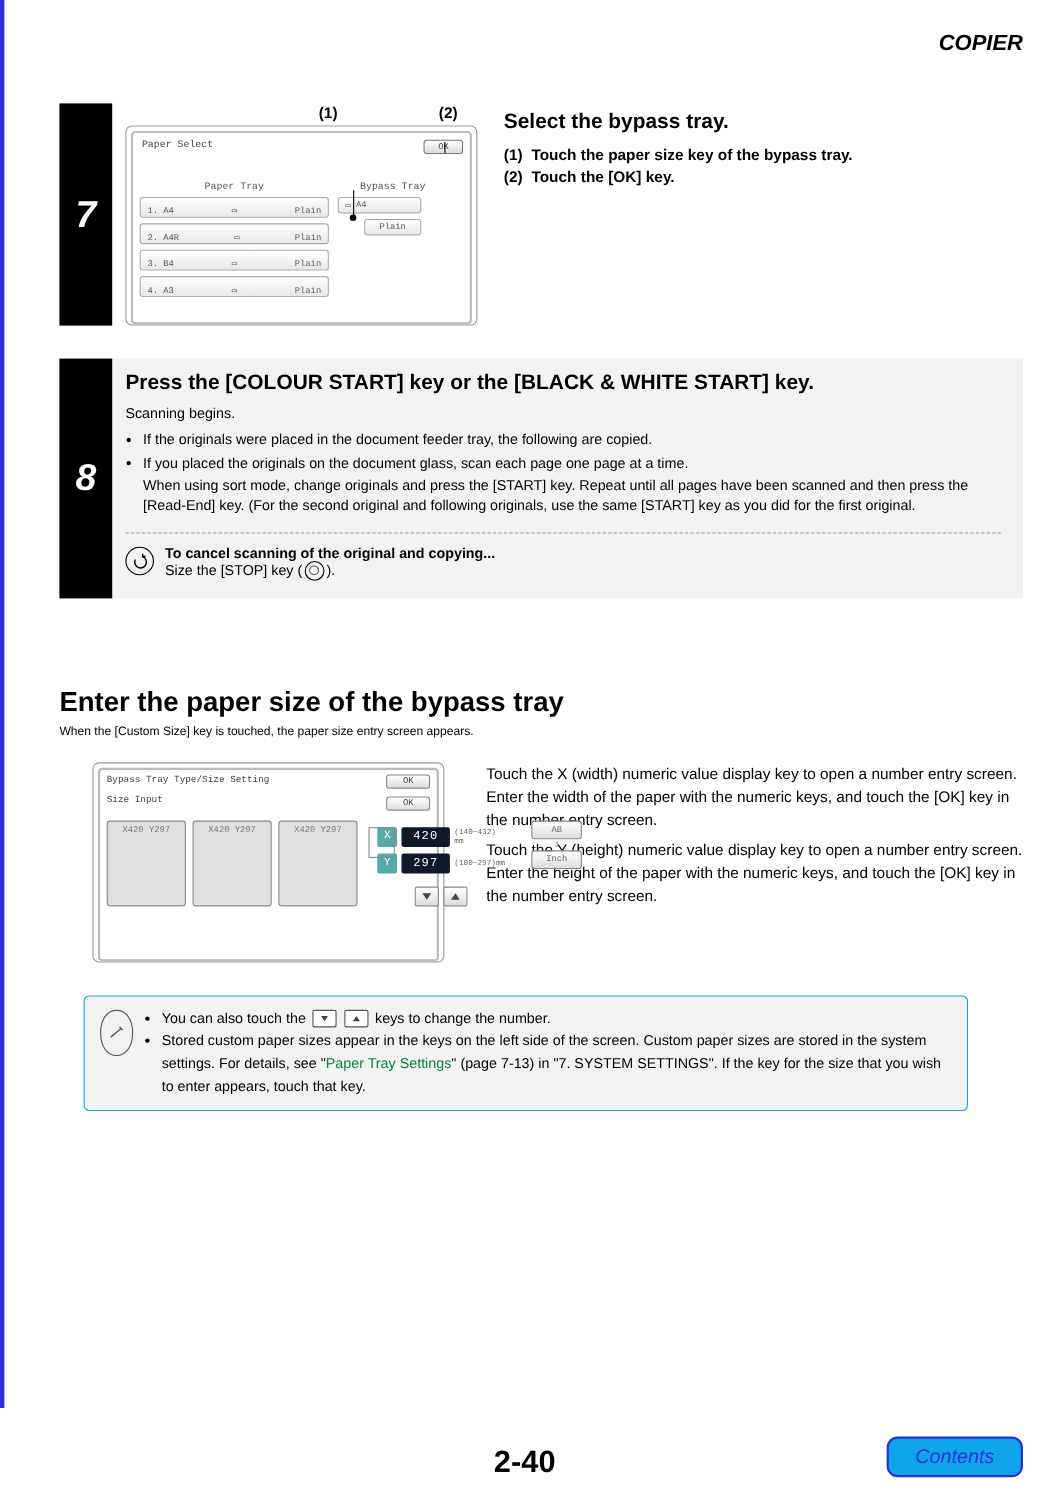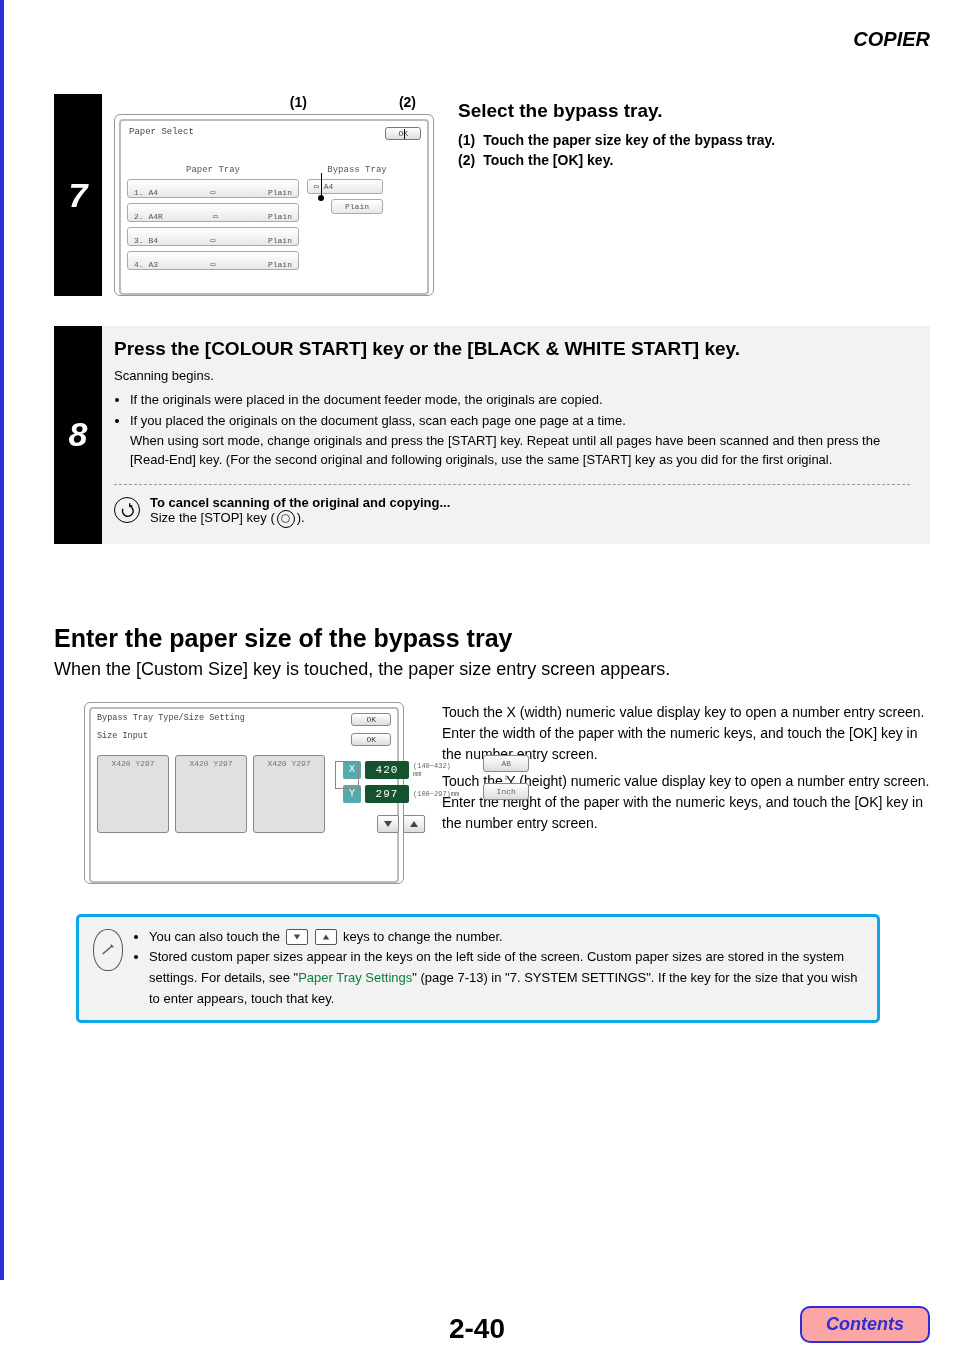--- a/index.html
+++ b/index.html
@@ -157,21 +157,21 @@
 .stop-key-icon {
   display:inline-flex; width:16px; height:16px; border:1.5px solid #000; border-radius:50%;
   align-items:center; justify-content:center; vertical-align:middle; margin:0 2px;
 }
 .stop-key-icon::after {
   content:""; width:7px; height:7px; border:1.5px solid #555; border-radius:50%;
 }
 
 
 .section-heading { font-weight:bold; font-size:25px; margin:80px 0 6px; padding-left:50px; }
-.section-desc { font-size:18px; padding-left:50px; }
+.section-desc { font-size:11px; padding-left:50px; }
 
 
 .custom-row {
   display:flex; gap:38px; margin-top:22px; padding-left:80px;
 }
 .screenB {
   width:318px; height:180px; border:1px solid #999; border-radius:6px;
 }
 .screenB-inner {
   border:2px solid #bbb; border-radius:4px; margin:4px; height:calc(100% - 8px);
@@ -190,21 +190,21 @@
   border:1px solid #888; border-radius:3px; background:#e0e0e0; color:#777;
   font-size:8px; padding:3px 0; width:70px; text-align:center;
 }
 .xy-col { display:flex; flex-direction:column; gap:6px; padding-top:6px;}
 .xy-row { display:flex; gap:4px; align-items:center; }
 .xy-label {
   width:18px; height:18px; background:#5aa; color:#fff; display:flex;
   align-items:center; justify-content:center; font-size:10px; border-radius:2px;
 }
 .xy-val {
-  width:44px; height:18px; background:#14532d; color:#fff; display:flex;
+  width:44px; height:18px; background:#0f172a; color:#fff; display:flex;
   align-items:center; justify-content:center; font-size:11px; border-radius:2px; letter-spacing:1px;
 }
 .xy-range { font-size:7px; color:#666; }
 .updown { display:flex; gap:4px; margin-top:6px; justify-content:center; }
 .ud-btn {
   width:20px; height:16px; border:1px solid #888; border-radius:2px;
   background:linear-gradient(#fff,#ddd); display:flex; align-items:center; justify-content:center;
 }
 .ud-btn svg { width:10px; height:10px; }
 .unit-col { margin-left:16px; }
@@ -215,21 +215,21 @@
 .paper-ic {
   width:26px; height:30px; position:relative; margin-right:2px; margin-top:4px;
 }
 .paper-ic .sheet {
   width:22px; height:26px; border:1px solid #888; position:absolute; bottom:0; left:2px;
 }
 .desc-col { flex:1; font-size:14px; line-height:1.5; }
 
 
 .info-box {
-  margin:30px 50px 0 72px; border:3px solid #0ea5e9; border-radius:5px; background:#f2f2f2;
+  margin:30px 50px 0 72px; border:1px solid #0ea5e9; border-radius:5px; background:#f2f2f2;
   display:flex; gap:14px; padding:10px 14px;
 }
 .info-icon {
   width:28px; height:40px; position:relative; flex-shrink:0; margin-top:2px;
 }
 .info-icon .oval {
   width:28px; height:40px; border:1.5px solid #555; border-radius:14px/20px;
   display:flex; align-items:center; justify-content:center;
 }
 .info-icon .oval svg { width:16px; height:16px; }
@@ -242,22 +242,22 @@
 .inline-ud svg { width:10px; height:8px; }
 .link-green { color:#0a8040; }
 
 
 .footer {
   position:absolute; bottom:6px; left:0; right:0; text-align:center;
 }
 .page-num { font-weight:bold; font-size:28px; }
 .contents-btn {
   position:absolute; right:24px; bottom:2px;
-  border:2px solid #2b2fd8; border-radius:10px; background:#fca5a5;
-  color:#2b2fd8; font-weight:bold; padding:6px 24px; font-style:italic; font-size:18px;
+  border:2px solid #2b2fd8; border-radius:10px; background:#0ea5e9;
+  color:#2b2fd8; font-weight:normal; padding:6px 24px; font-style:italic; font-size:18px;
 }
 </style>
 </head>
 <body>
 
 <div class="page">
   <div class="header-right">COPIER</div>
 
   <div class="blocks">
 
@@ -322,21 +322,21 @@
         </div>
       </div>
     </div>
 
     <div class="step-row step8">
       <div class="step-num">8</div>
       <div class="step-body step8-body">
         <div class="step-h3">Press the [COLOUR START] key or the [BLACK &amp; WHITE START] key.</div>
         <div class="body-text">Scanning begins.</div>
         <ul class="body-list">
-          <li>If the originals were placed in the document feeder mode, the originals are copied.</li>
+          <li>If the originals were placed in the document feeder tray, the following are copied.</li>
           <li>
             <span>If you placed the originals on the document glass, scan each page one page at a time.</span><br>
             <span>When using sort mode, change originals and press the [START] key. Repeat until all pages have been scanned and then press the [Read-End] key. (For the second original and following originals, use the same [START] key as you did for the first original.</span>
           </li>
         </ul>
         <hr class="dashed">
         <div class="note-row">
           <div class="note-icon">
             <svg viewBox="0 0 24 24" fill="none" stroke="#000" stroke-width="2">
               <path d="M16 6 A8 8 0 1 1 6 10"></path>

